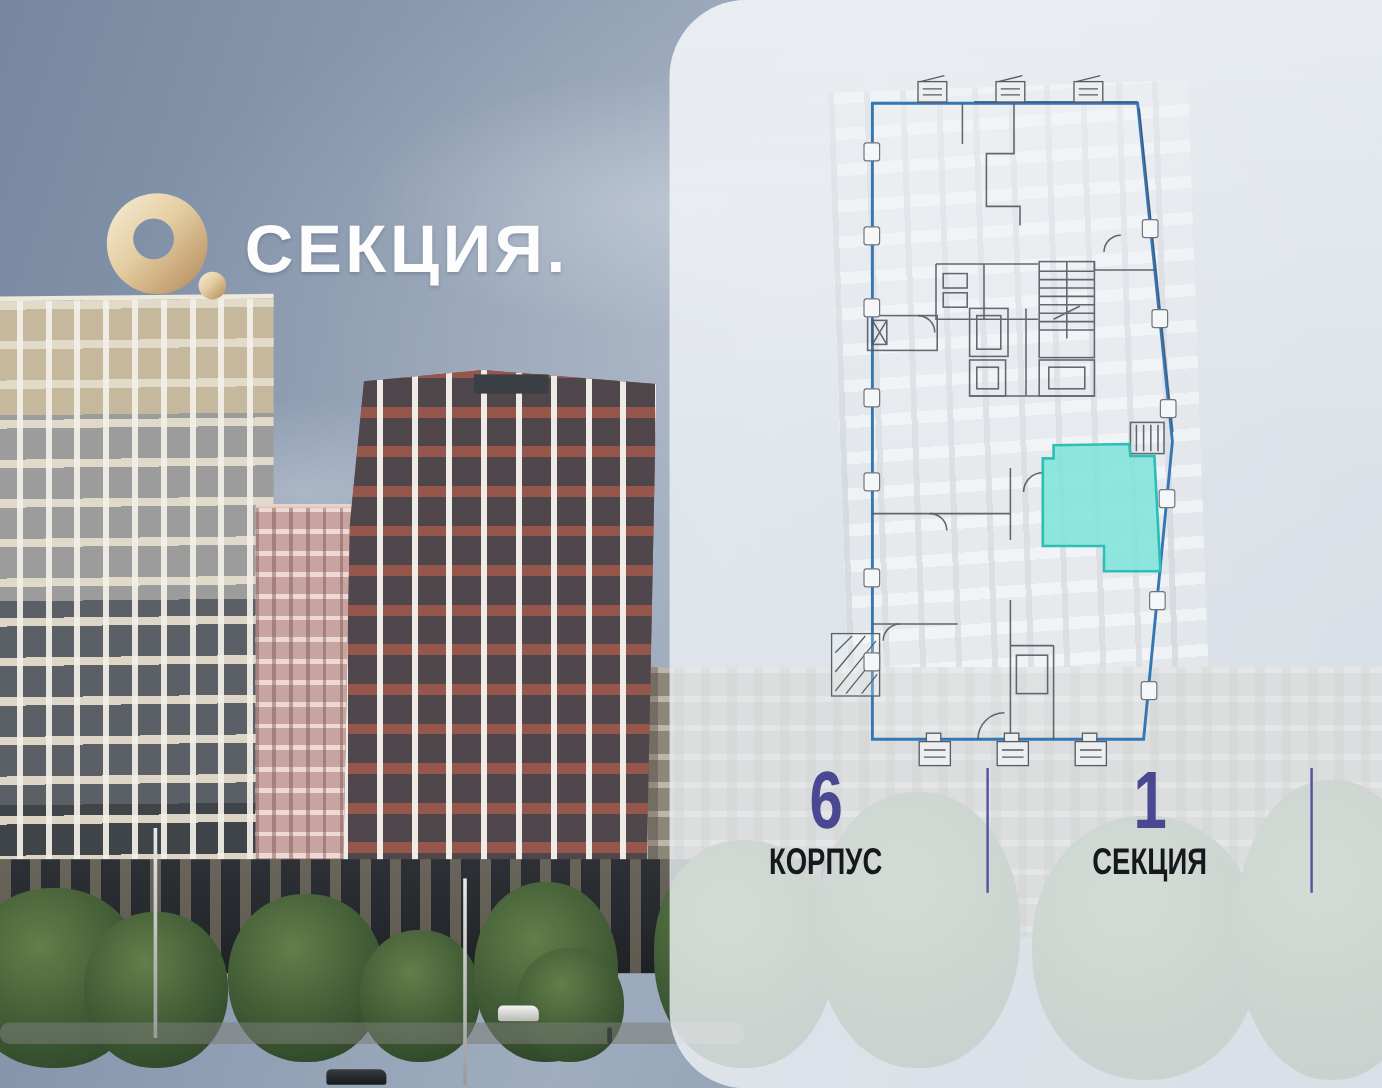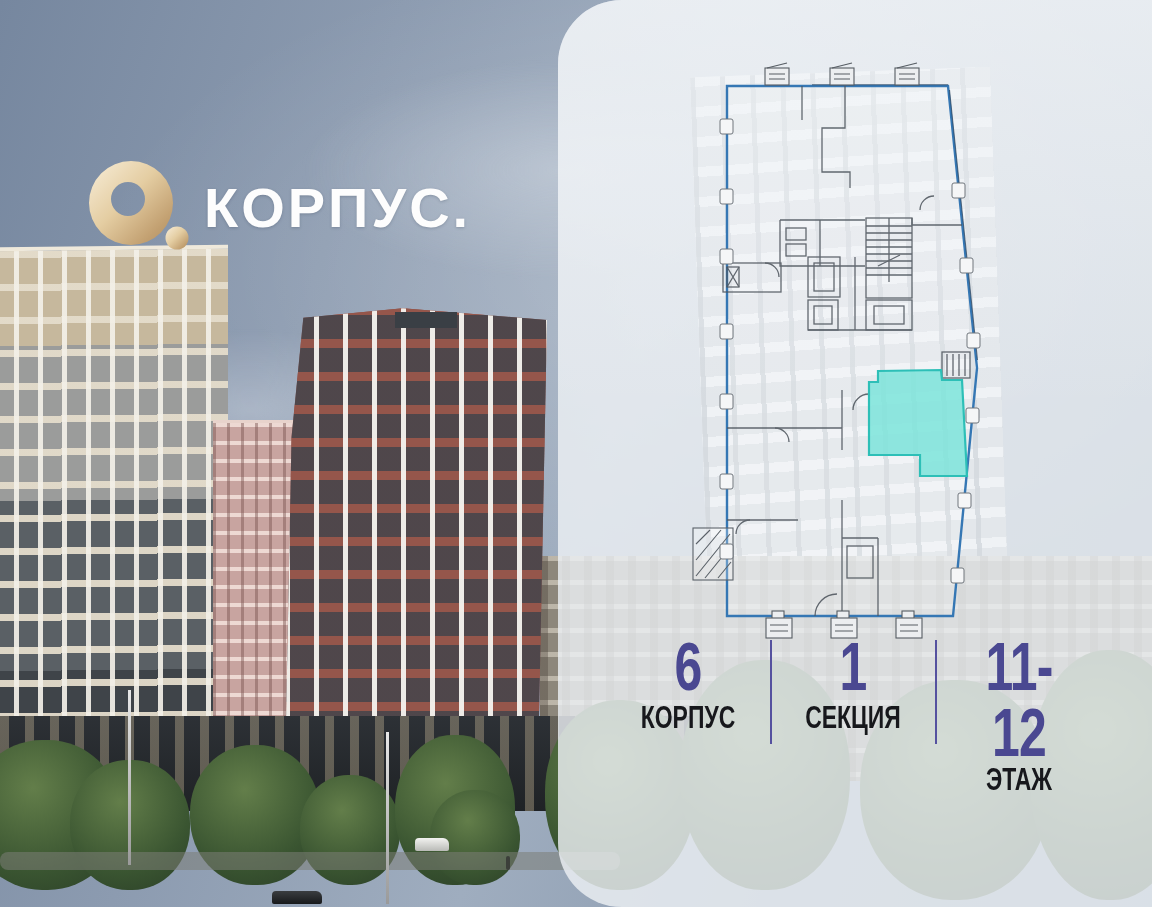--- a/index.html
+++ b/index.html
@@ -166,21 +166,21 @@
             <stop offset="0" stop-color="#f8eed9"></stop>
             <stop offset="0.45" stop-color="#e4cda2"></stop>
             <stop offset="0.8" stop-color="#c3a172"></stop>
             <stop offset="1" stop-color="#b08c5c"></stop>
           </linearGradient>
         </defs>
         <path fill="url(#gold)" fill-rule="evenodd" d="M87,47 A42,42 0 1,0 3,47 A42,42 0 1,0 87,47 Z
                  M59,43 A17,17 0 1,1 25,43 A17,17 0 1,1 59,43 Z"></path>
         <circle cx="91" cy="82" r="11.5" fill="url(#gold)"></circle>
       </svg>
-      <div class="brand-text">КОРПУС.</div>
+      <div class="brand-text">СЕКЦИЯ.</div>
     </div>
   </div>
 
   <div class="panel">
     <div class="panel-sheen"></div>
 
     <div class="abs plan-wrap">
       <svg width="300" height="580" viewBox="0 0 300 580">
 
         <path d="M37,26 L258,26 L287,308 L263,556 L37,556 Z" fill="rgba(255,255,255,0.12)" stroke="#3577b4" stroke-width="2.4"></path>
@@ -290,20 +290,16 @@
       <div class="stat">
         <div class="stat-value">6</div>
         <div class="stat-label">КОРПУС</div>
       </div>
       <div class="stat-divider"></div>
       <div class="stat">
         <div class="stat-value">1</div>
         <div class="stat-label">СЕКЦИЯ</div>
       </div>
       <div class="stat-divider"></div>
-      <div class="stat">
-        <div class="stat-value">11-12</div>
-        <div class="stat-label">ЭТАЖ</div>
-      </div>
     </div>
   </div>
 
 </div>
 
 </body></html>

